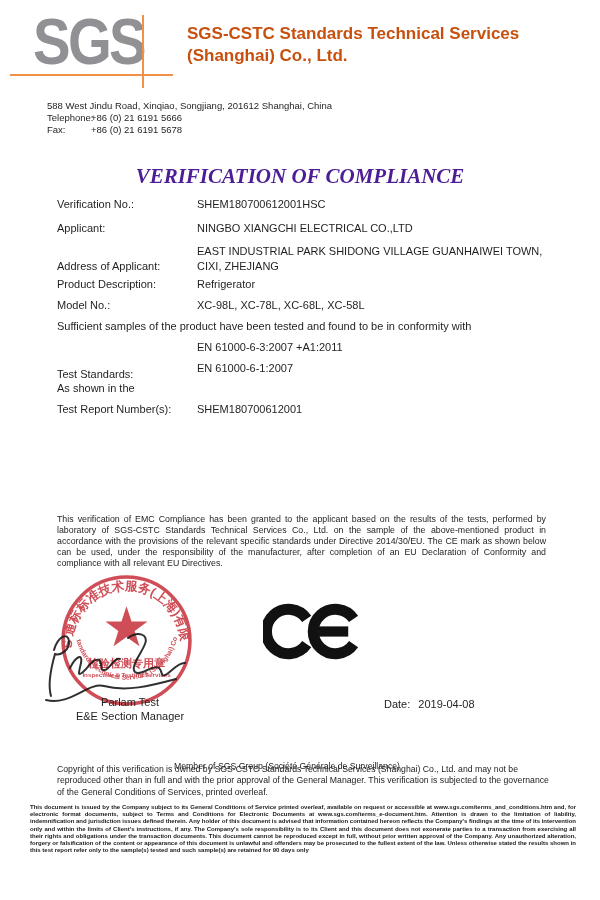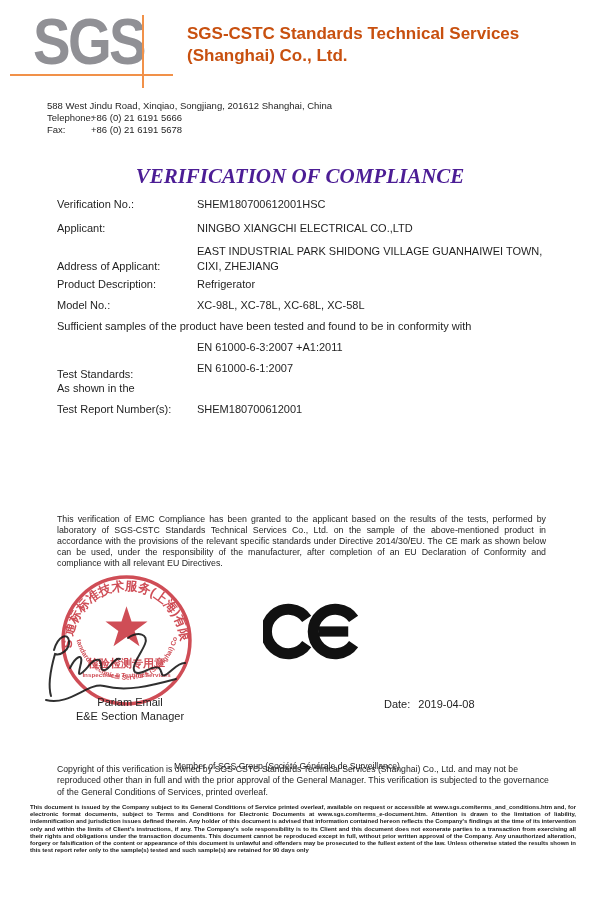--- a/index.html
+++ b/index.html
@@ -129,21 +129,21 @@
   <svg class="sig" viewBox="0 0 152 90">
     <g fill="none" stroke="#1a1a1a" stroke-width="2" stroke-linecap="round" opacity="0.9">
       <path d="M 12 34 C 16 20, 26 16, 27 25 C 28 34, 18 40, 13 38 C 9 52, 6 70, 9 80"></path>
       <path d="M 28 52 C 34 40, 41 37, 39 47 C 37 56, 35 61, 41 56 C 47 51, 51 42, 57 44 C 61 46, 57 56, 63 54 C 69 52, 72 41, 78 43"></path>
       <path d="M 86 22 C 96 15, 107 18, 103 28 C 99 38, 88 51, 93 56 C 99 61, 110 48, 117 52 C 121 55, 118 63, 125 58 C 131 54, 137 46, 143 47"></path>
       <path d="M 4 84 C 28 90, 46 66, 62 70 C 84 76, 108 70, 134 63"></path>
     </g>
   </svg>
 
   <div class="signer">
-    <div>Parlam Email</div>
+    <div>Parlam Test</div>
     <div>E&amp;E Section Manager</div>
   </div>
 
   <svg class="ce" viewBox="0 0 115 70">
     <path d="M 51.3 20.1 A 26 26 0 1 0 51.3 49.9" fill="none" stroke="#111111" stroke-width="13"></path>
     <path d="M 106.3 20.1 A 26 26 0 1 0 106.3 49.9" fill="none" stroke="#111111" stroke-width="13"></path>
     <path d="M 65 35 H 100" fill="none" stroke="#111111" stroke-width="12"></path>
   </svg>
 
   <div class="date-line">

